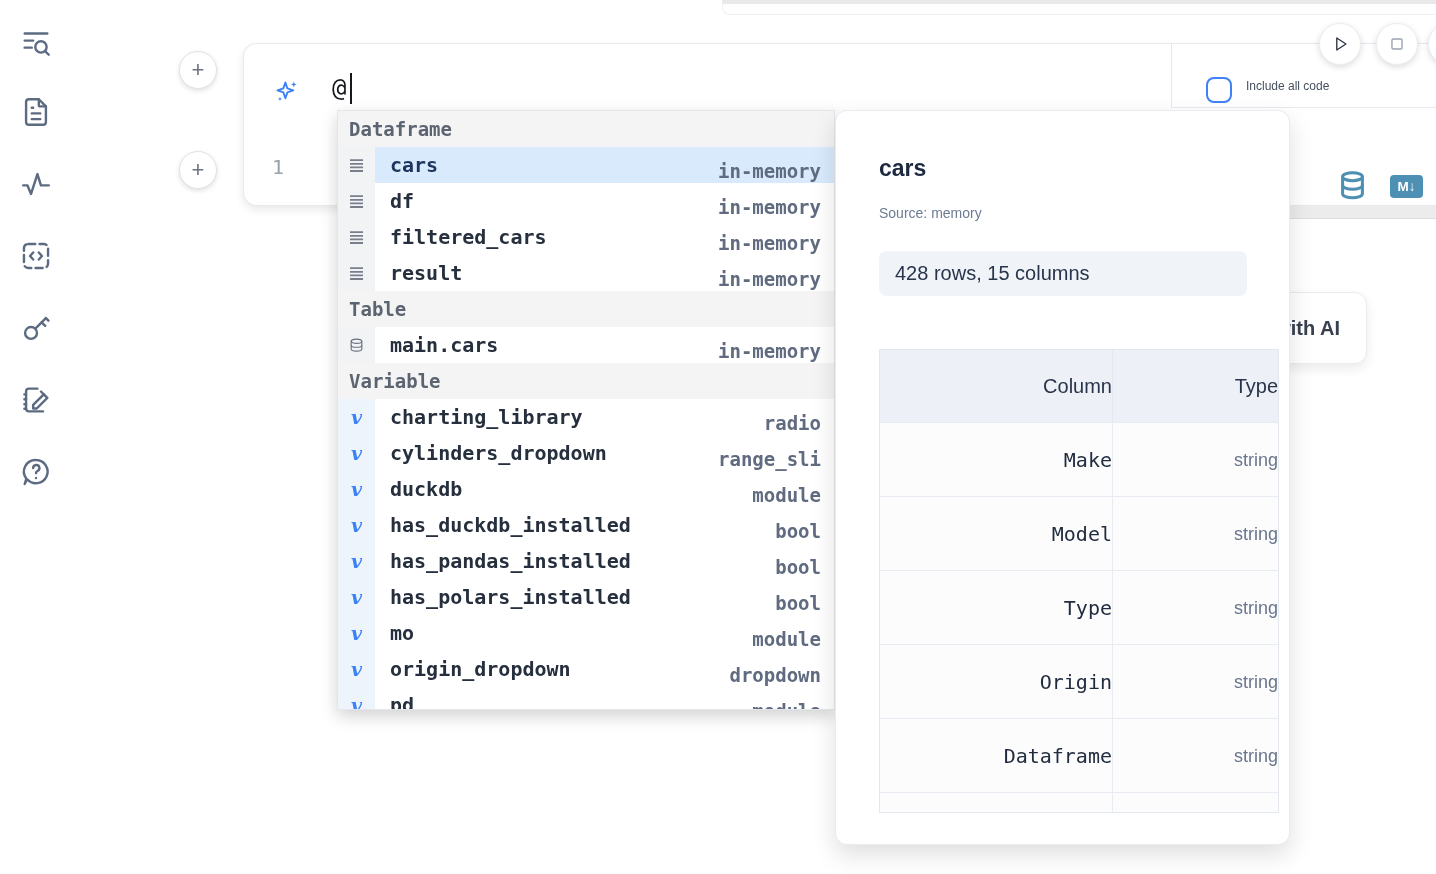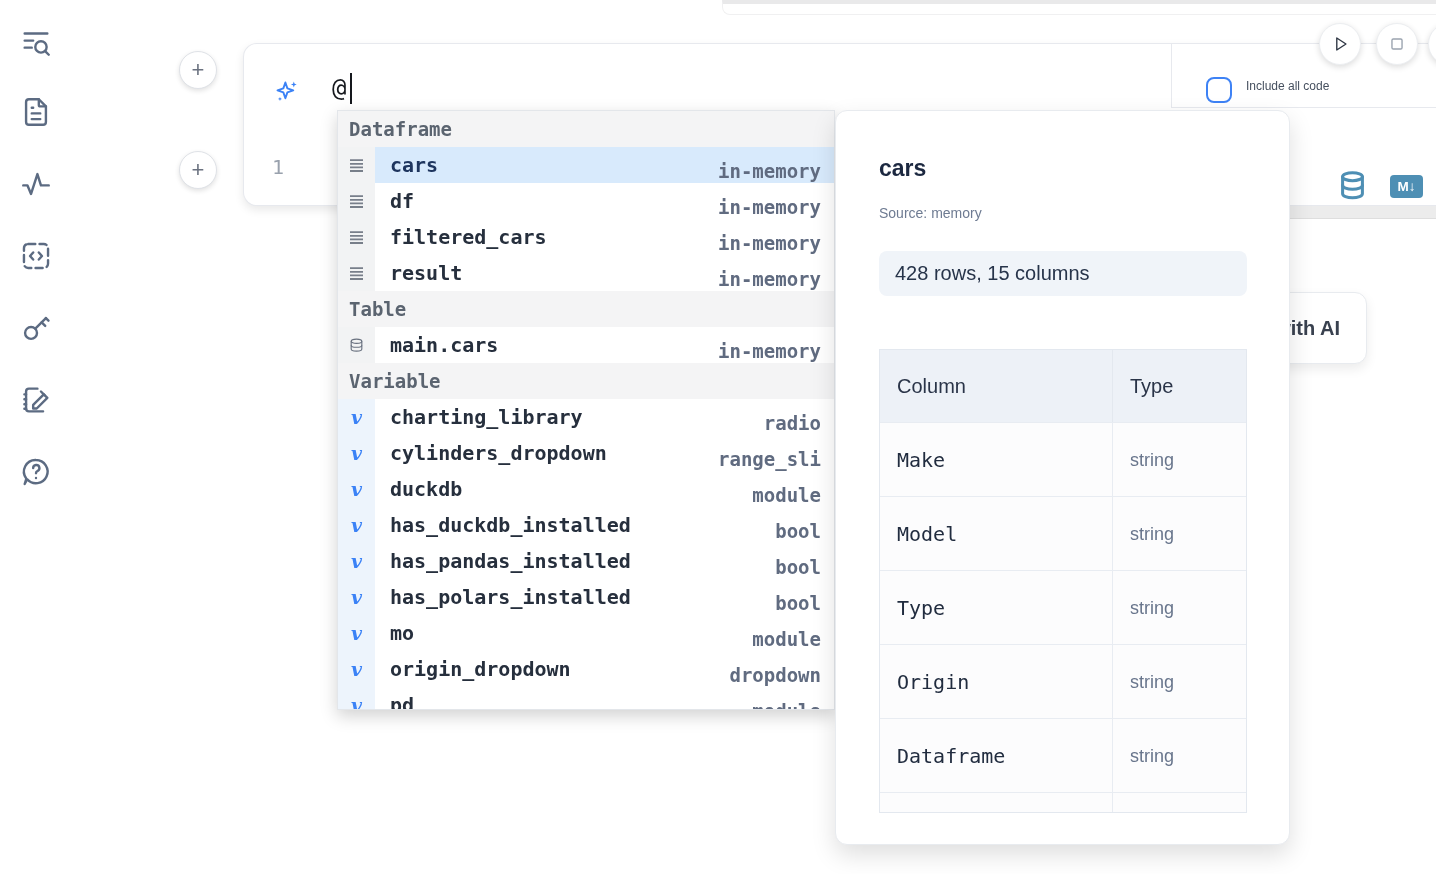--- a/index.html
+++ b/index.html
@@ -101,22 +101,22 @@
     background:#fff; border:1px solid #e8ebef; border-radius:12px;
     box-shadow:0 10px 25px rgba(0,0,0,.13);
   }
   .pp-title { position:absolute; left:43px; top:44px; font-size:23px; font-weight:bold; color:#1c2840; }
   .pp-src { position:absolute; left:43px; top:94px; font-size:14px; color:#6e7b92; }
   .pp-badge {
     position:absolute; left:43px; top:140px; width:368px; height:45px; border-radius:8px;
     background:#f0f4f9; font-size:20px; color:#27344a; line-height:45px; padding-left:16px;
   }
   .ptable {
-    position:absolute; left:43px; top:238px; width:368px; height:464px; overflow:hidden;
-    border:1px solid #e3e8ef; background:#fcfcfd;
+    position:absolute; left:43px; top:238px; width:400px; height:464px; overflow:hidden;
+    border:1px solid #e3e8ef; background:#fcfcfd;text-align:right;
   }
   .pt-head { display:flex; height:72px; background:#edf1f7; }
   .pt-hcell { width:233px; flex:0 0 233px; border-right:1px solid #e3e8ef; font-size:20px;
     color:#2a3448; line-height:72px; padding-left:17px; }
   .pt-hcell.t2 { flex:1; width:auto; border-right:none; }
   .pt-row { display:flex; height:74px; border-top:1px solid #e8ecf2; }
   .pt-cell.c1 { width:233px; flex:0 0 233px; border-right:1px solid #e8ecf2;
     font-family:"DejaVu Sans Mono", monospace; font-size:20px; color:#212c3f; line-height:74px; padding-left:17px; }
   .pt-cell.c2 { flex:1; font-size:18px; color:#68758c; line-height:74px; padding-left:17px; }
 </style>

